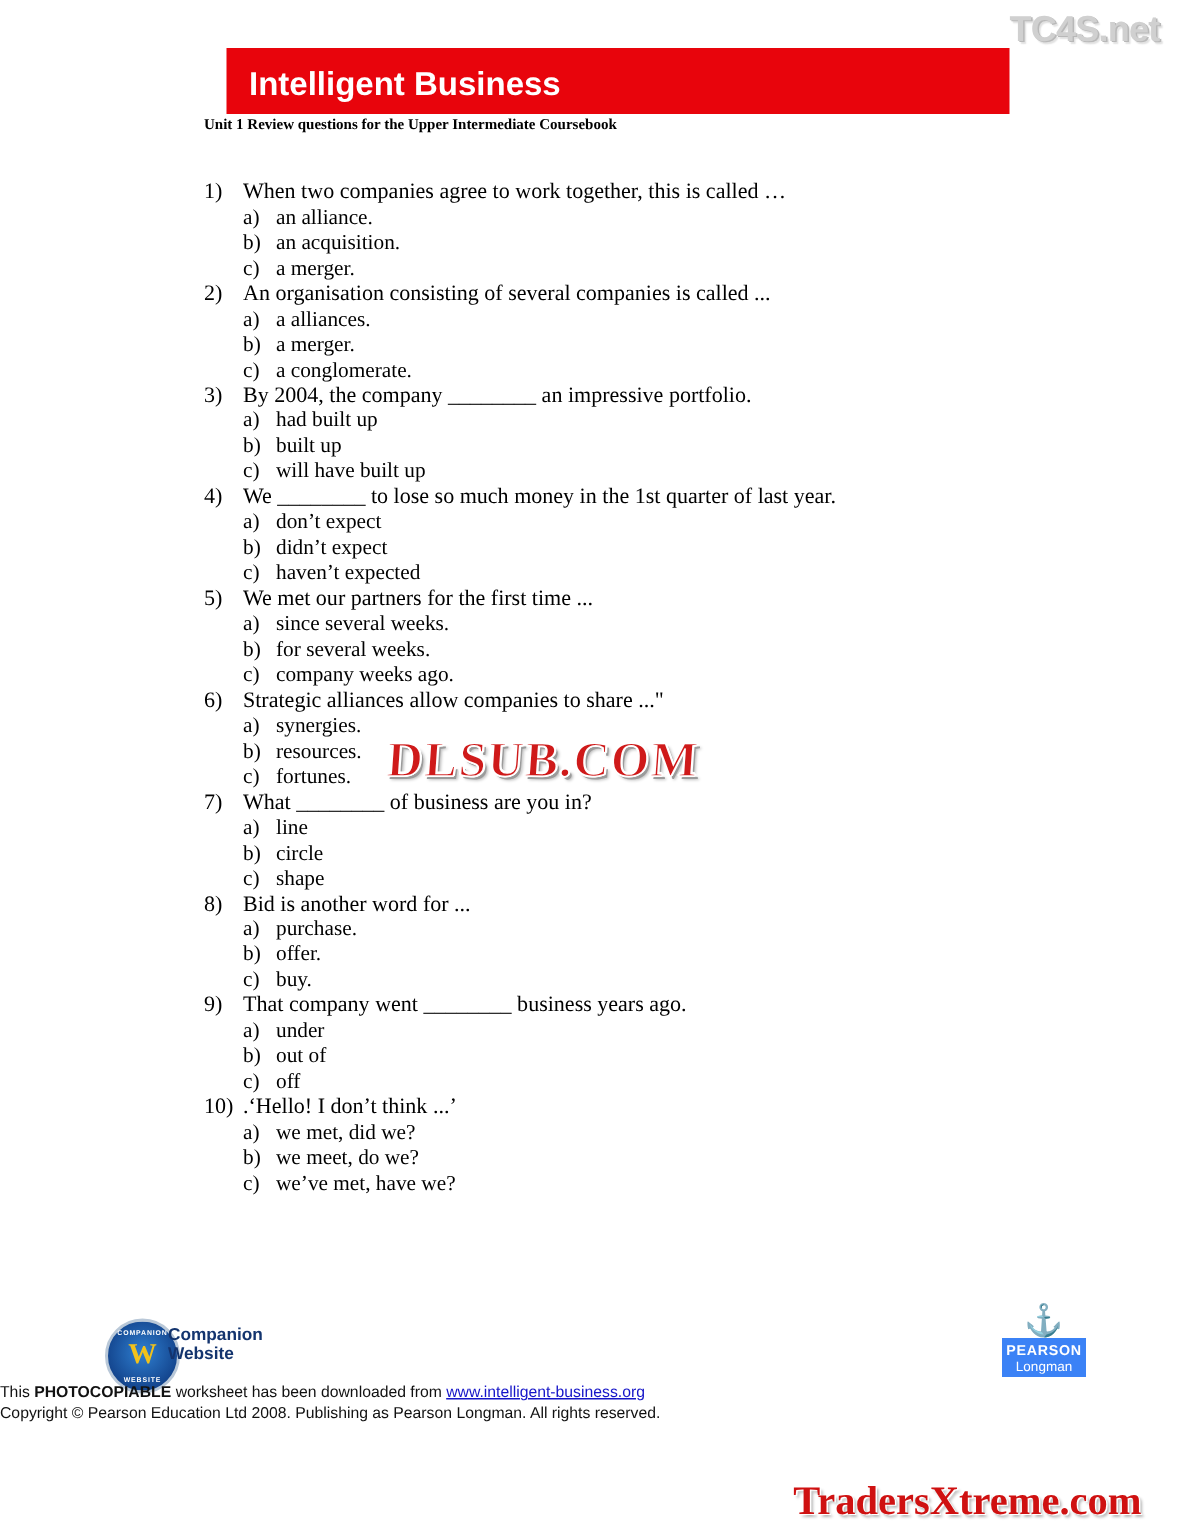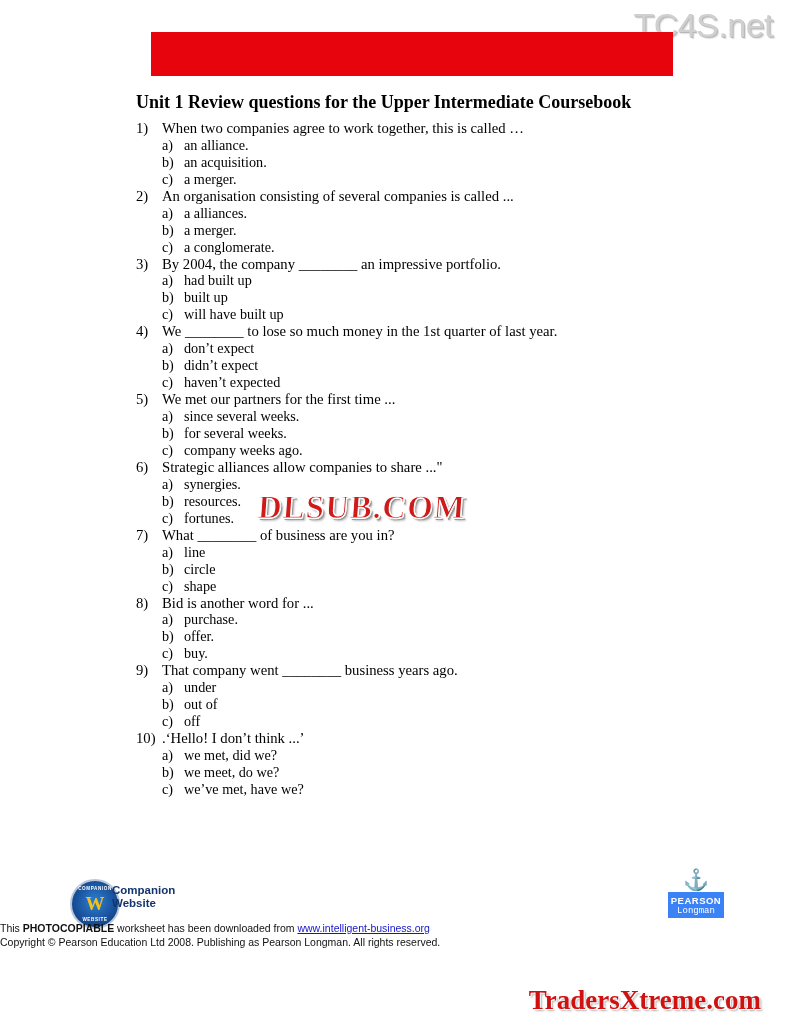--- a/index.html
+++ b/index.html
@@ -18,22 +18,22 @@
     height: 1024px;
     padding: 0;
   }
 
   
   .wm-top {
     position: absolute;
     top: 6px;
     right: 18px;
     font-family: "Liberation Sans", sans-serif;
-    font-weight: normal;
-    font-size: 34px;
+    font-weight: bold;
+    font-size: 24px;
     color: #d0d0d0;
     text-shadow: 1px 1px 0 #b8b8b8, 2px 2px 1px rgba(0,0,0,0.12);
     letter-spacing: -0.5px;
   }
 
   
   .banner {
     position: absolute;
     left: 151px;
     top: 32px;
@@ -47,24 +47,24 @@
     top: 43px;
     font-family: "Liberation Sans", sans-serif;
     font-weight: bold;
     font-size: 22px;
     color: #ffffff;
   }
 
   .subtitle {
     position: absolute;
     left: 136px;
-    top: 92px;
+    top: 78px;
     font-family: "Liberation Serif", serif;
     font-weight: bold;
-    font-size: 18px;
+    font-size: 10px;
     color: #000000;
   }
 
   .quiz {
     position: absolute;
     left: 136px;
     top: 120px;
     width: 620px;
   }
   .q-item { margin: 0 0 0 0; }
@@ -172,21 +172,21 @@
     margin-top: 2px;
     background: #3b82f6;
     color: #ffffff;
     font-family: "Liberation Sans", sans-serif;
     font-size: 9.5px;
     font-weight: bold;
     letter-spacing: 0.5px;
     padding: 3px 0 1px 0;
     line-height: 11px;
   }
-  .pearson-box .l2 { font-weight: normal; font-size: 9px; letter-spacing: 0; font-family: Liberation Mono, monospace; }
+  .pearson-box .l2 { font-weight: normal; font-size: 9px; letter-spacing: 0; }
 
   .footer-text {
     position: absolute;
     left: 0; right: 0;
     top: 921px;
     text-align: left;
     font-family: "Liberation Sans", sans-serif;
     font-size: 10.5px;
     line-height: 14px;
     color: #111;
@@ -209,20 +209,21 @@
   }
 </style>
 </head>
 <body>
 
 <div class="page">
 
   <div class="wm-top">TC4S.net</div>
 
   <div class="banner"></div>
+  <div class="banner-title">Intelligent Business</div>
 
   <div class="subtitle">Unit 1 Review questions for the Upper Intermediate Coursebook</div>
 
   <div class="quiz" id="quiz">
       <div class="q-item">
         <div class="q-line">
           <span class="q-num">1)</span>
           <span class="q-text">When two companies agree to work together, this is called …</span>
         </div>
         <div class="opt-line">

